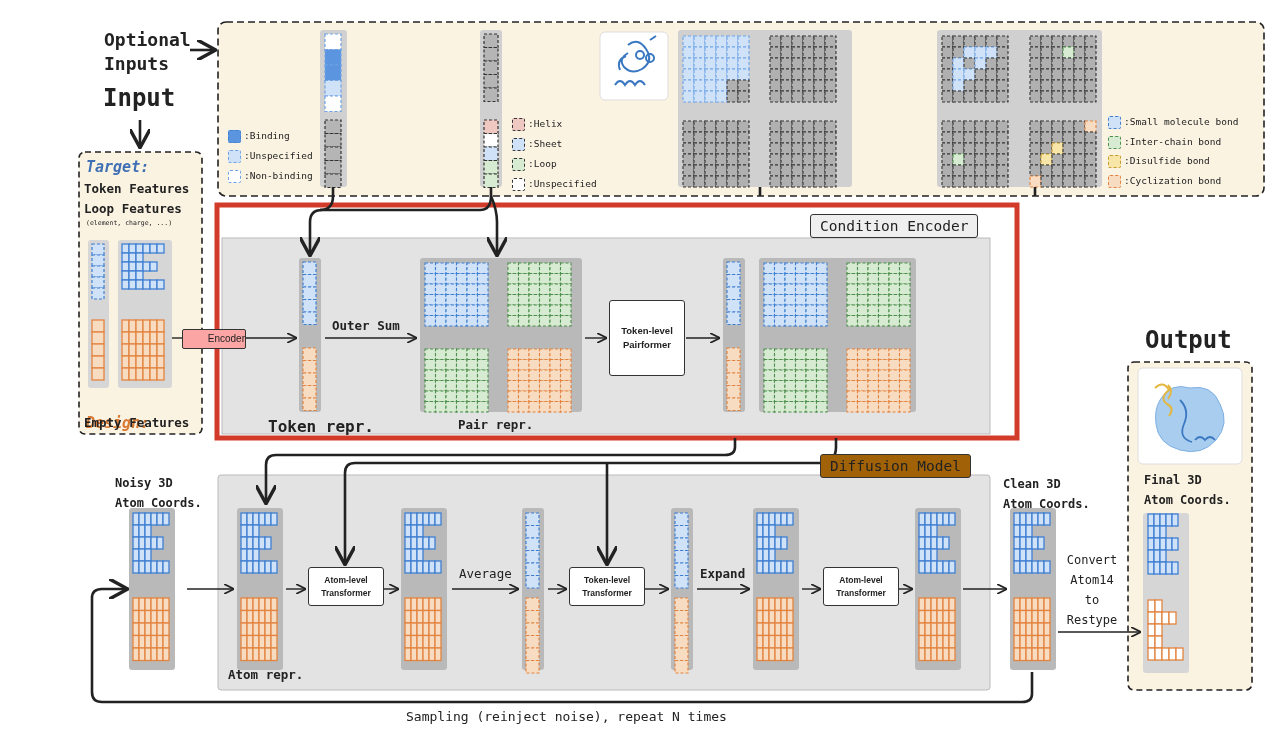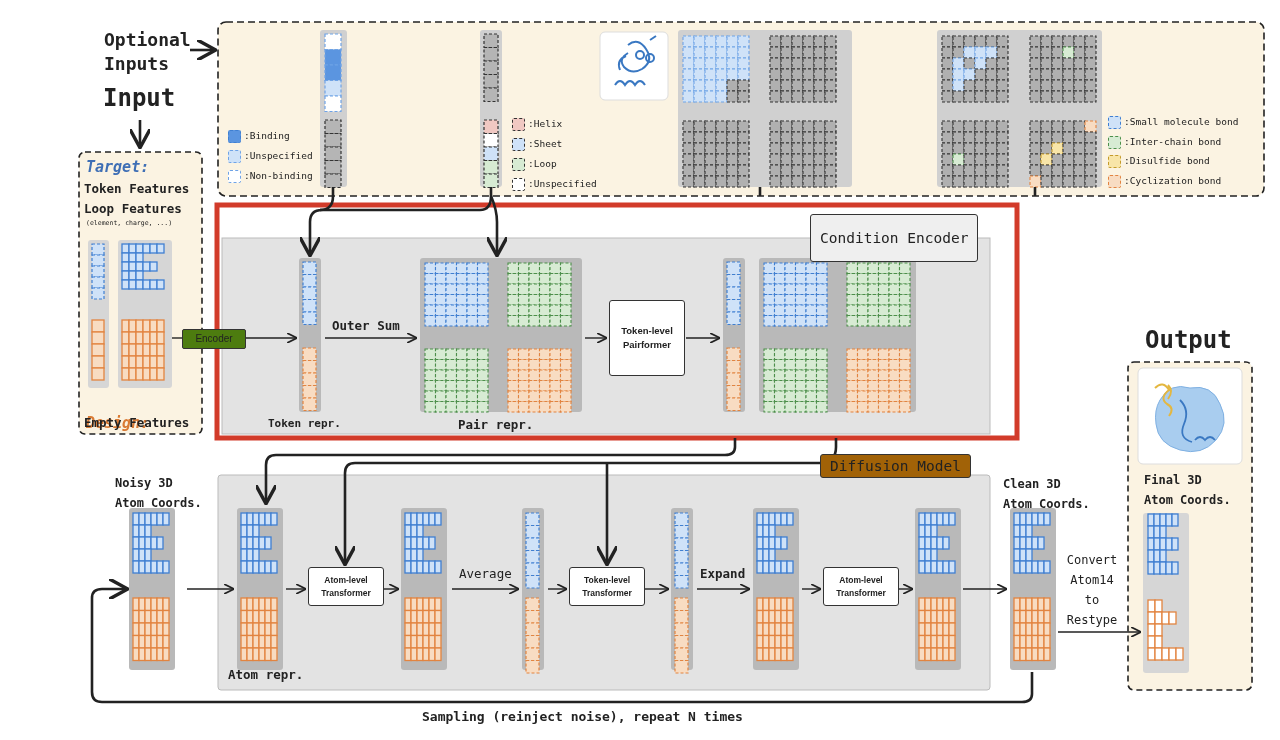--- a/index.html
+++ b/index.html
@@ -1257,44 +1257,44 @@
 
 <div class="txt mono" style="left:103px;top:84px;font-size:24px;font-weight:bold;">Input</div>
 
 <div class="txt mono" style="left:86px;top:158px;font-size:15px;font-style:italic;font-weight:bold;color:#3f6fb5;text-align:right;">Target:</div>
 <div class="txt mono" style="left:84px;top:181px;font-size:12.5px;font-weight:bold;">Token Features</div>
 <div class="txt mono" style="left:84px;top:201px;font-size:12.5px;font-weight:bold;">Loop Features</div>
 <div class="txt mono" style="left:86px;top:219px;font-size:6.5px;">(element, charge, ...)</div>
 <div class="txt mono" style="left:86px;top:394px;font-size:15px;font-style:italic;font-weight:bold;color:#d97a34;margin-top:20px;">Design:</div>
 <div class="txt mono" style="left:84px;top:415px;font-size:12.5px;font-weight:bold;">Empty Features</div>
 
-<div class="txt mono" style="left:810px;top:214px;height:22px;line-height:22px;padding:12px 9px;font-size:14.5px;background:#efefef;border:1.5px solid #333;border-radius:3px;">Condition Encoder</div>
+<div class="txt mono" style="left:810px;top:214px;height:22px;line-height:22px;padding:0 9px;font-size:14.5px;background:#efefef;border:1.5px solid #333;border-radius:3px;">Condition Encoder</div>
 <div class="txt mono" style="left:332px;top:318px;font-size:12.5px;font-weight:bold;">Outer Sum</div>
-<div class="txt mono" style="left:268px;top:417px;font-size:11px;font-weight:bold;">Token repr.</div>
+<div class="txt mono" style="left:268px;top:417px;font-size:16px;font-weight:bold;">Token repr.</div>
 <div class="txt mono" style="left:458px;top:417px;font-size:12.5px;font-weight:bold;">Pair repr.</div>
 
 <div class="txt mono" style="left:820px;top:454px;height:22px;line-height:22px;padding:0 9px;font-size:14.5px;background:#a16207;border:1.5px solid #333;border-radius:3px;">Diffusion Model</div>
 <div class="txt mono" style="left:115px;top:473px;font-size:12px;font-weight:bold;line-height:20px;">
   <div>Noisy 3D</div>
   <div>Atom Coords.</div>
 </div>
 <div class="txt mono" style="left:228px;top:667px;font-size:12.5px;font-weight:bold;">Atom repr.</div>
 <div class="txt mono" style="left:459px;top:566px;font-size:12.5px;font-weight:normal;">Average</div>
 <div class="txt mono" style="left:700px;top:566px;font-size:12.5px;font-weight:bold;">Expand</div>
 <div class="txt mono" style="left:1003px;top:474px;font-size:12px;font-weight:bold;line-height:20px;">
   <div>Clean 3D</div>
   <div>Atom Coords.</div>
 </div>
 <div class="txt mono" style="left:1062px;top:550px;font-size:12px;font-weight:normal;line-height:20px;text-align:center;width:60px;">
   <div>Convert</div>
   <div>Atom14</div>
   <div>to</div>
   <div>Restype</div>
 </div>
-<div class="txt mono" style="left:422px;top:709px;font-size:13px;font-weight:bold;text-align:center;">Sampling (reinject noise), repeat N times</div>
+<div class="txt mono" style="left:406px;top:709px;font-size:13px;font-weight:normal;text-align:center;">Sampling (reinject noise), repeat N times</div>
 
 <div class="txt mono" style="left:1145px;top:326px;font-size:24px;font-weight:bold;">Output</div>
 <div class="txt mono" style="left:1144px;top:470px;font-size:12px;font-weight:bold;line-height:20px;">
   <div>Final 3D</div>
   <div>Atom Coords.</div>
 </div>
 
 <div class="txt mono" style="left:228px;top:126px;font-size:9.5px;line-height:20px;">
   <div><span style="display:inline-block;width:11px;height:11px;background:#5b95e0;border:1px dashed #3f7fd1;border-radius:2px;vertical-align:middle;margin-right:3px;"></span><span>:Binding</span></div>
   <div><span style="display:inline-block;width:11px;height:11px;background:#cfe2f8;border:1px dashed #6fa3e6;border-radius:2px;vertical-align:middle;margin-right:3px;"></span><span>:Unspecified</span></div>
@@ -1308,21 +1308,21 @@
   <div><span style="display:inline-block;width:11px;height:11px;background:#fff;border:1px dashed #333;border-radius:2px;vertical-align:middle;margin-right:3px;"></span><span>:Unspecified</span></div>
 </div>
 
 <div class="txt mono" style="left:1108px;top:112px;font-size:9.5px;line-height:19.5px;">
   <div><span style="display:inline-block;width:11px;height:11px;background:#cfe2f8;border:1px dashed #3f7fd1;border-radius:2px;vertical-align:middle;margin-right:3px;"></span><span>:Small molecule bond</span></div>
   <div><span style="display:inline-block;width:11px;height:11px;background:#d7ebd3;border:1px dashed #4c8f4a;border-radius:2px;vertical-align:middle;margin-right:3px;"></span><span>:Inter-chain bond</span></div>
   <div><span style="display:inline-block;width:11px;height:11px;background:#f8e5a8;border:1px dashed #c49a2a;border-radius:2px;vertical-align:middle;margin-right:3px;"></span><span>:Disulfide bond</span></div>
   <div><span style="display:inline-block;width:11px;height:11px;background:#f8dcc2;border:1px dashed #e28440;border-radius:2px;vertical-align:middle;margin-right:3px;"></span><span>:Cyclization bond</span></div>
 </div>
 
-<div class="txt sans" style="left:182px;top:329px;width:62px;height:18px;line-height:18px;text-align:center;font-size:10px;background:#4d7c0f;border:1.3px solid #333;border-radius:2px;">Encoder</div>
+<div class="txt sans" style="left:182px;top:329px;width:62px;height:18px;line-height:18px;text-align:right;font-size:10px;background:#fca5a5;border:1.3px solid #333;border-radius:2px;">Encoder</div>
 
 <div class="txt sans" style="left:609px;top:300px;width:74px;height:74px;background:#fff;border:1.5px solid #333;border-radius:3px;display:flex;flex-direction:column;justify-content:center;align-items:center;font-size:9.5px;font-weight:bold;line-height:14px;">
   <div>Token-level</div>
   <div>Pairformer</div>
 </div>
 
 <div class="txt sans" style="left:308px;top:567px;width:74px;height:37px;background:#fff;border:1.5px solid #333;border-radius:3px;display:flex;flex-direction:column;justify-content:center;align-items:center;font-size:8.5px;font-weight:bold;line-height:13px;">
   <div>Atom-level</div>
   <div>Transformer</div>
 </div>

